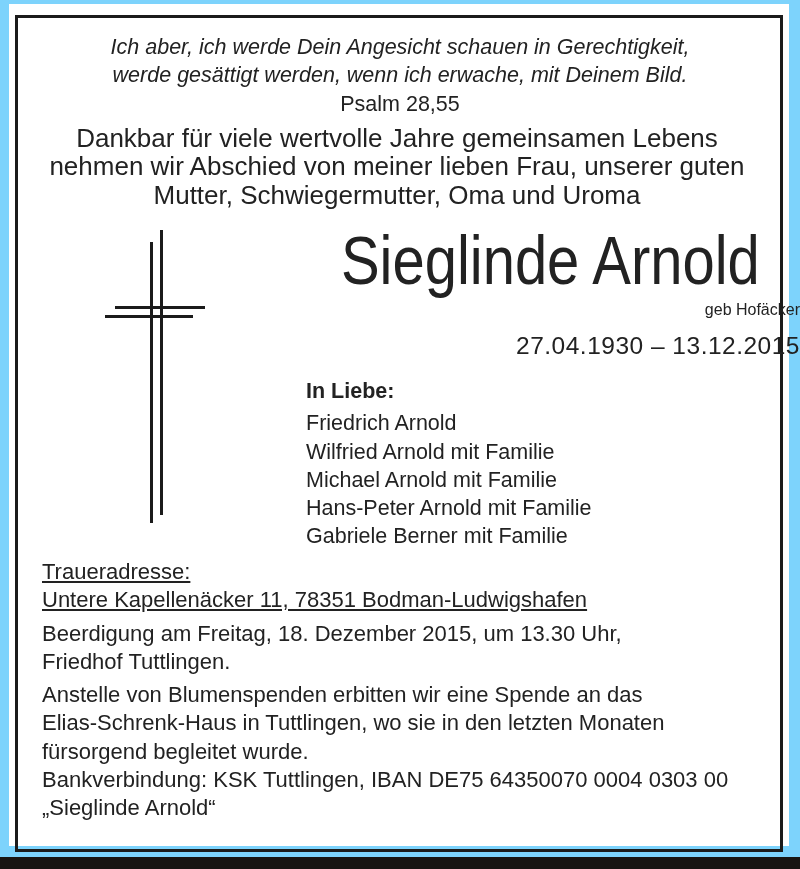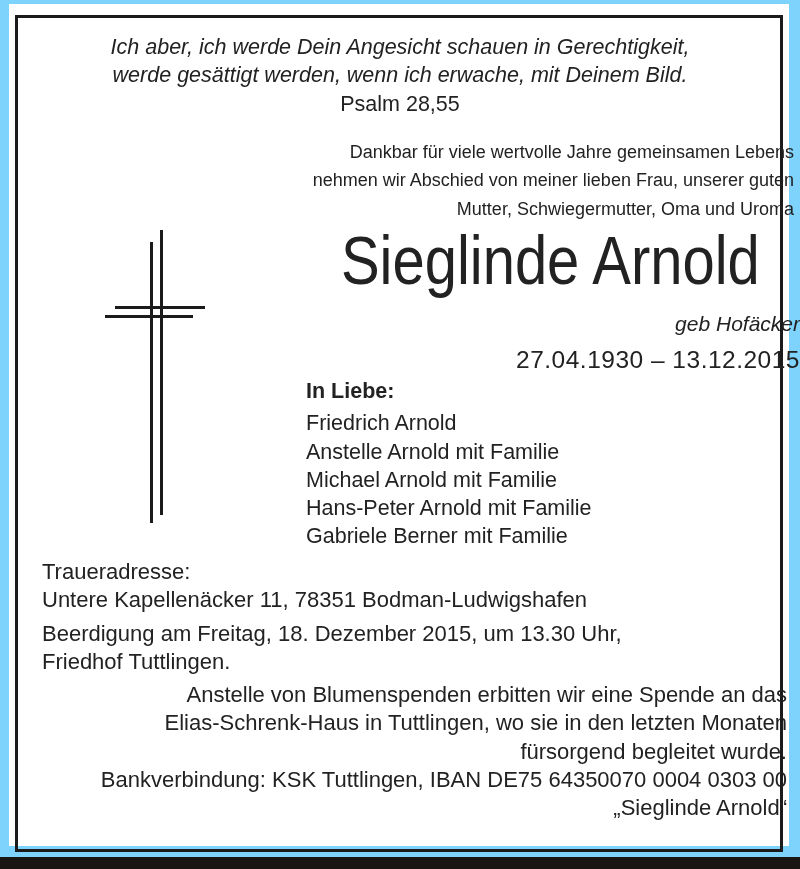--- a/index.html
+++ b/index.html
@@ -29,45 +29,45 @@
     width: 768px; height: 837px;
     border: 3px solid #1b1b1b;
     box-sizing: border-box;
   }
   .txt { position: absolute; font-size: 21.5px; line-height: 28.3px; color: #222; }
   .center { text-align: center; }
 
   .psalm { top: 33px; left: 0; width: 800px; }
   .psalm-line { font-style: italic; }
 
-  .intro { top: 138px; left: 0; width: 794px; font-size: 18px; text-align: right; }
+  .intro { top: 124px; left: 0; width: 794px; font-size: 26px; }
 
   
   .cross-line { position: absolute; background: #1b1b1b; }
   .cross-v1 { left: 150px; top: 242px; width: 3px; height: 281px; }
   .cross-v2 { left: 160px; top: 230px; width: 3px; height: 285px; }
   .cross-h1 { left: 115px; top: 306px; width: 90px; height: 3px; }
   .cross-h2 { left: 105px; top: 315px; width: 88px; height: 3px; }
 
   .name-block { top: 229px; left: 84px; width: 716px; text-align: right; }
   .deceased-name {
     font-size: 69px; line-height: 63px; white-space: nowrap;
     display: inline-block;
     transform: scaleX(0.84);
     transform-origin: center top;
   }
-  .birth-name { font-size: 21px; line-height: 28px; margin-top: 18px; font-style: italic; }
+  .birth-name { font-size: 16px; line-height: 28px; margin-top: 4px; }
   .life-dates { font-size: 24.5px; line-height: 28px; margin-top: 8px; letter-spacing: 0.5px; }
 
   .mourners { top: 377px; left: 306px; }
   .mourners-heading { margin-bottom: 4px; font-weight: bold; }
 
-  .address-block  { top: 558px; left: 42px; width: 740px; font-size: 22px; }
+  .address-block  { top: 558px; left: 42px; width: 740px; font-size: 22px; text-decoration: underline; }
   .funeral-block  { top: 620px; left: 42px; width: 740px; font-size: 22px; }
-  .donation-block { top: 681px; left: 42px; width: 745px; font-size: 22px; text-align: right; }
+  .donation-block { top: 681px; left: 42px; width: 745px; font-size: 22px; }
 </style>
 </head>
 <body>
 
 <div class="page">
 
   <div class="mat"></div>
   <div class="frame"></div>
 
   <div class="txt center psalm">
@@ -93,21 +93,21 @@
     <div>
       <span class="deceased-name">Sieglinde Arnold</span>
     </div>
     <div class="birth-name">geb Hofäcker</div>
     <div class="life-dates">27.04.1930 – 13.12.2015</div>
   </div>
 
   <div class="txt mourners">
     <div class="mourners-heading">In Liebe:</div>
     <div>Friedrich Arnold</div>
-    <div>Anstelle Arnold mit Familie</div>
+    <div>Wilfried Arnold mit Familie</div>
     <div>Michael Arnold mit Familie</div>
     <div>Hans-Peter Arnold mit Familie</div>
     <div>Gabriele Berner mit Familie</div>
   </div>
 
   <div class="txt address-block">
     <div>Traueradresse:</div>
     <div>Untere Kapellenäcker 11, 78351 Bodman-Ludwigshafen</div>
   </div>
 

